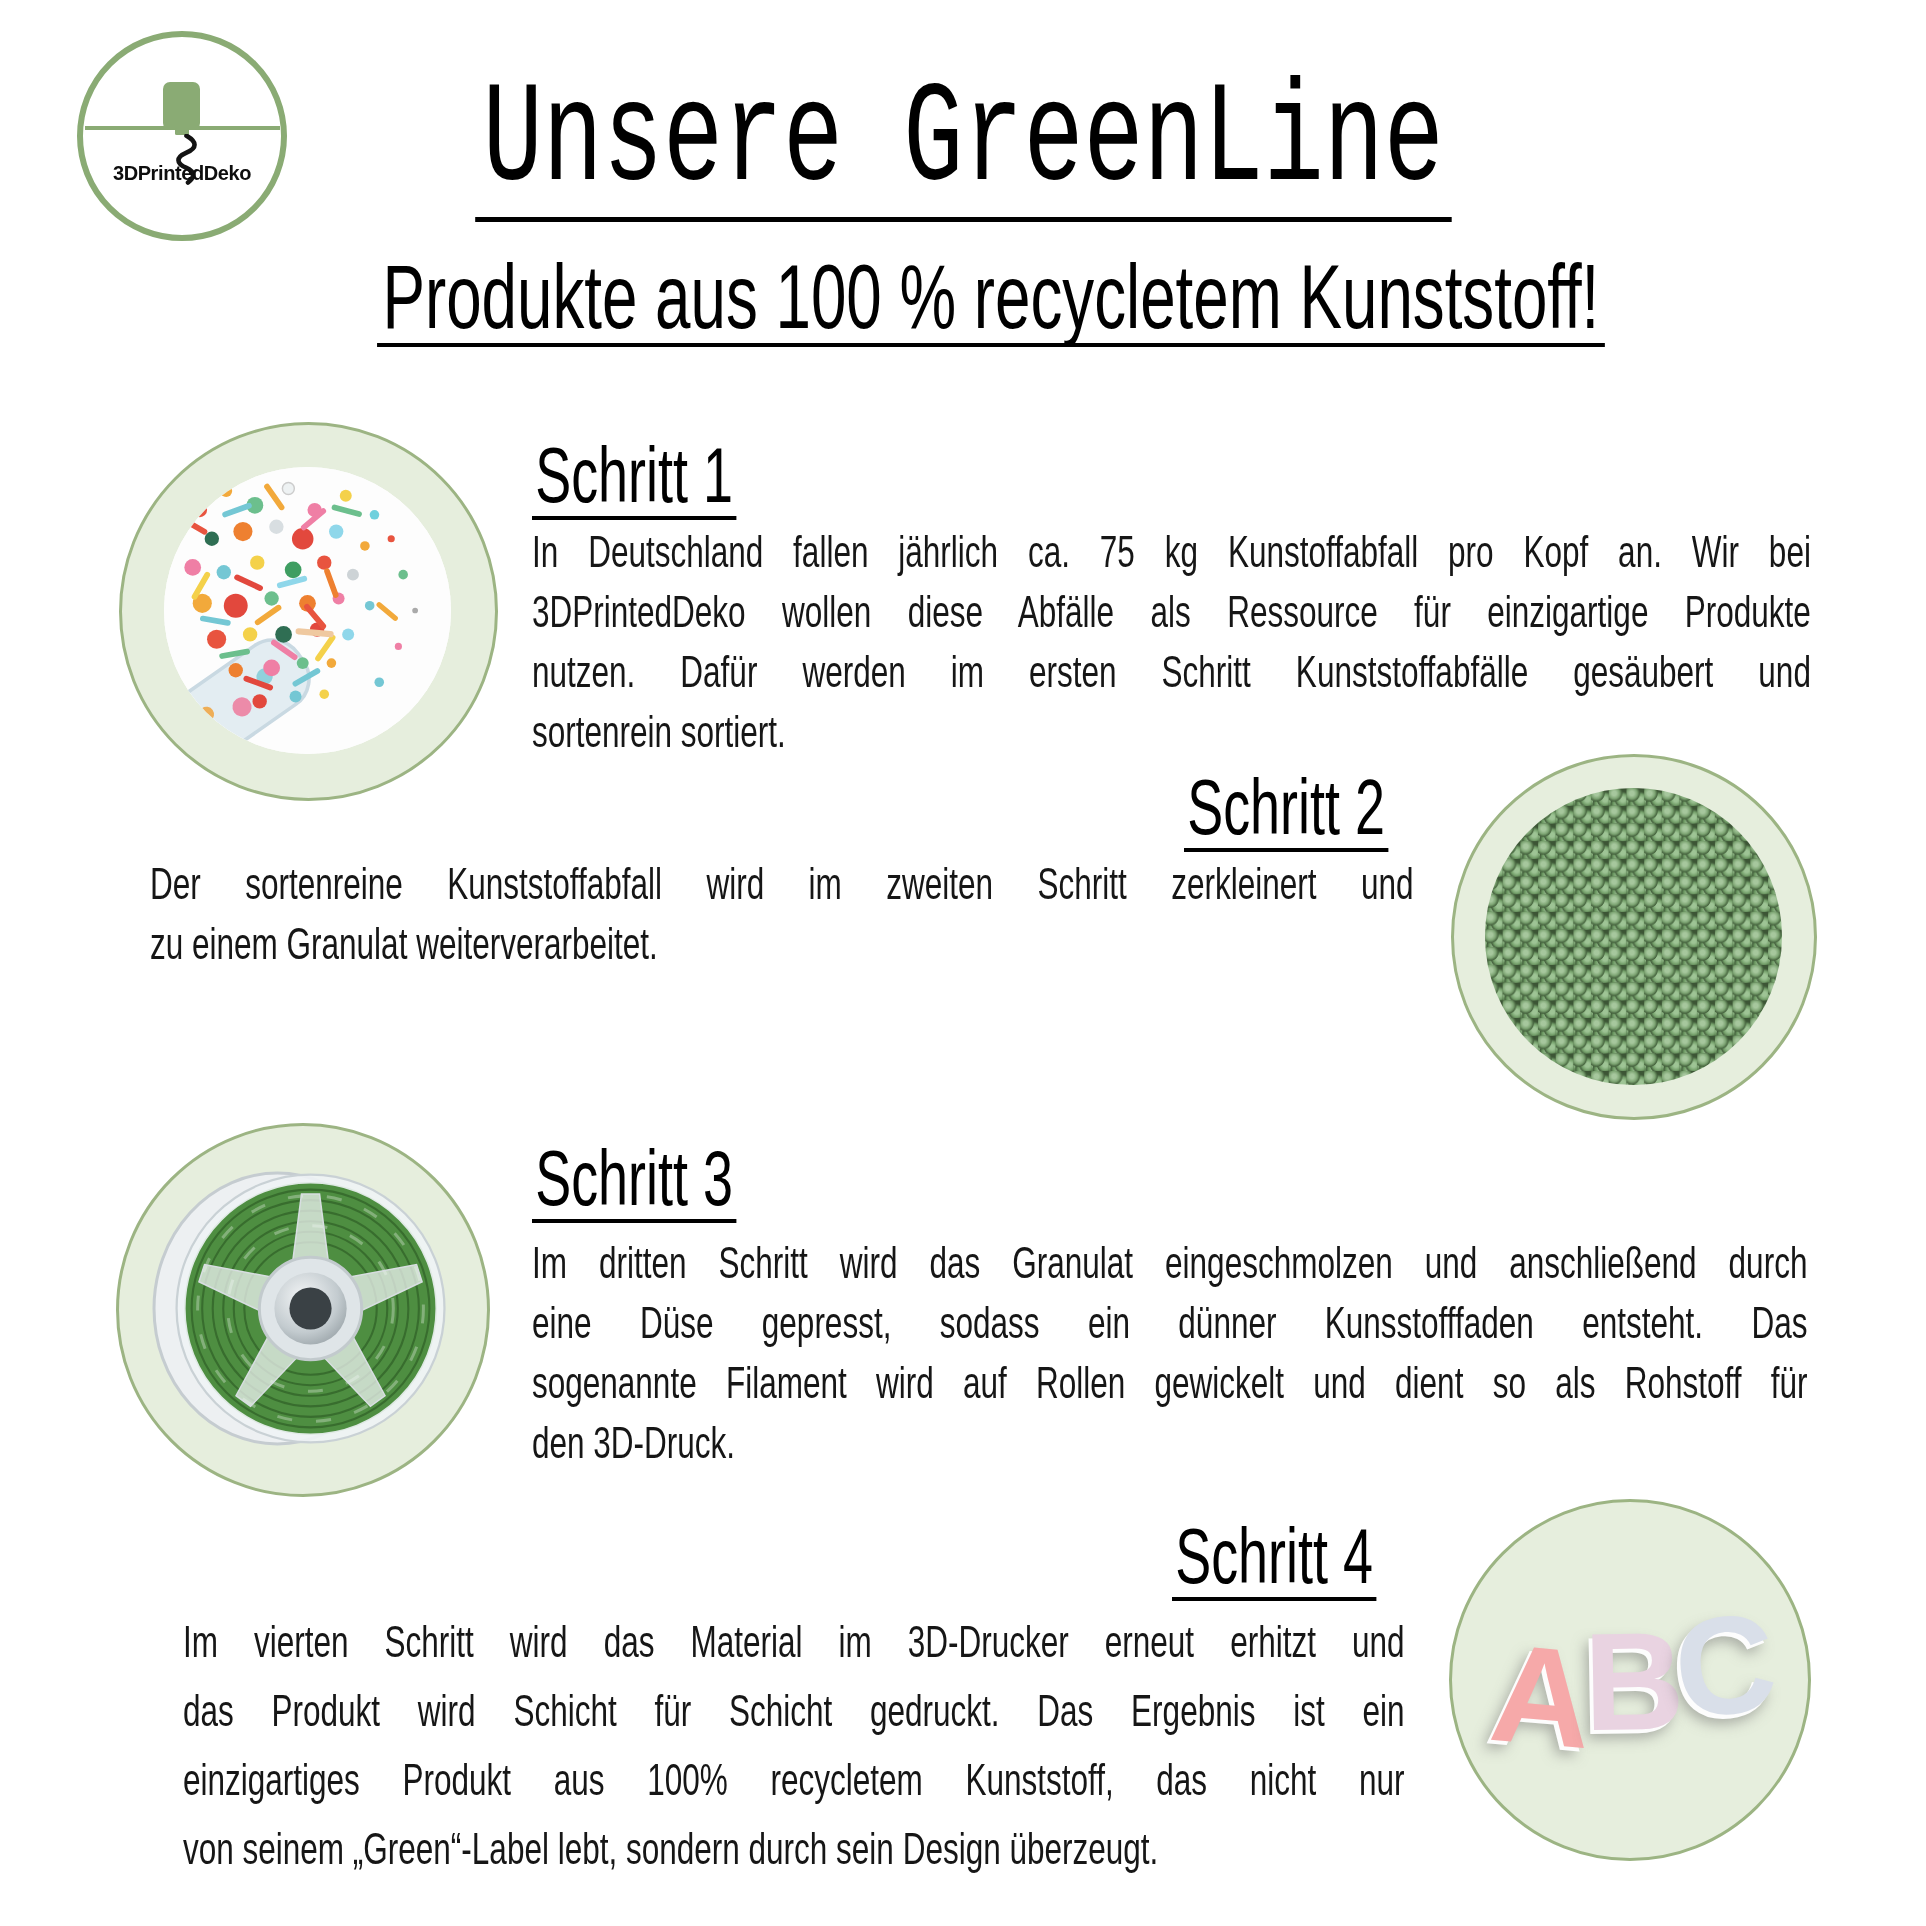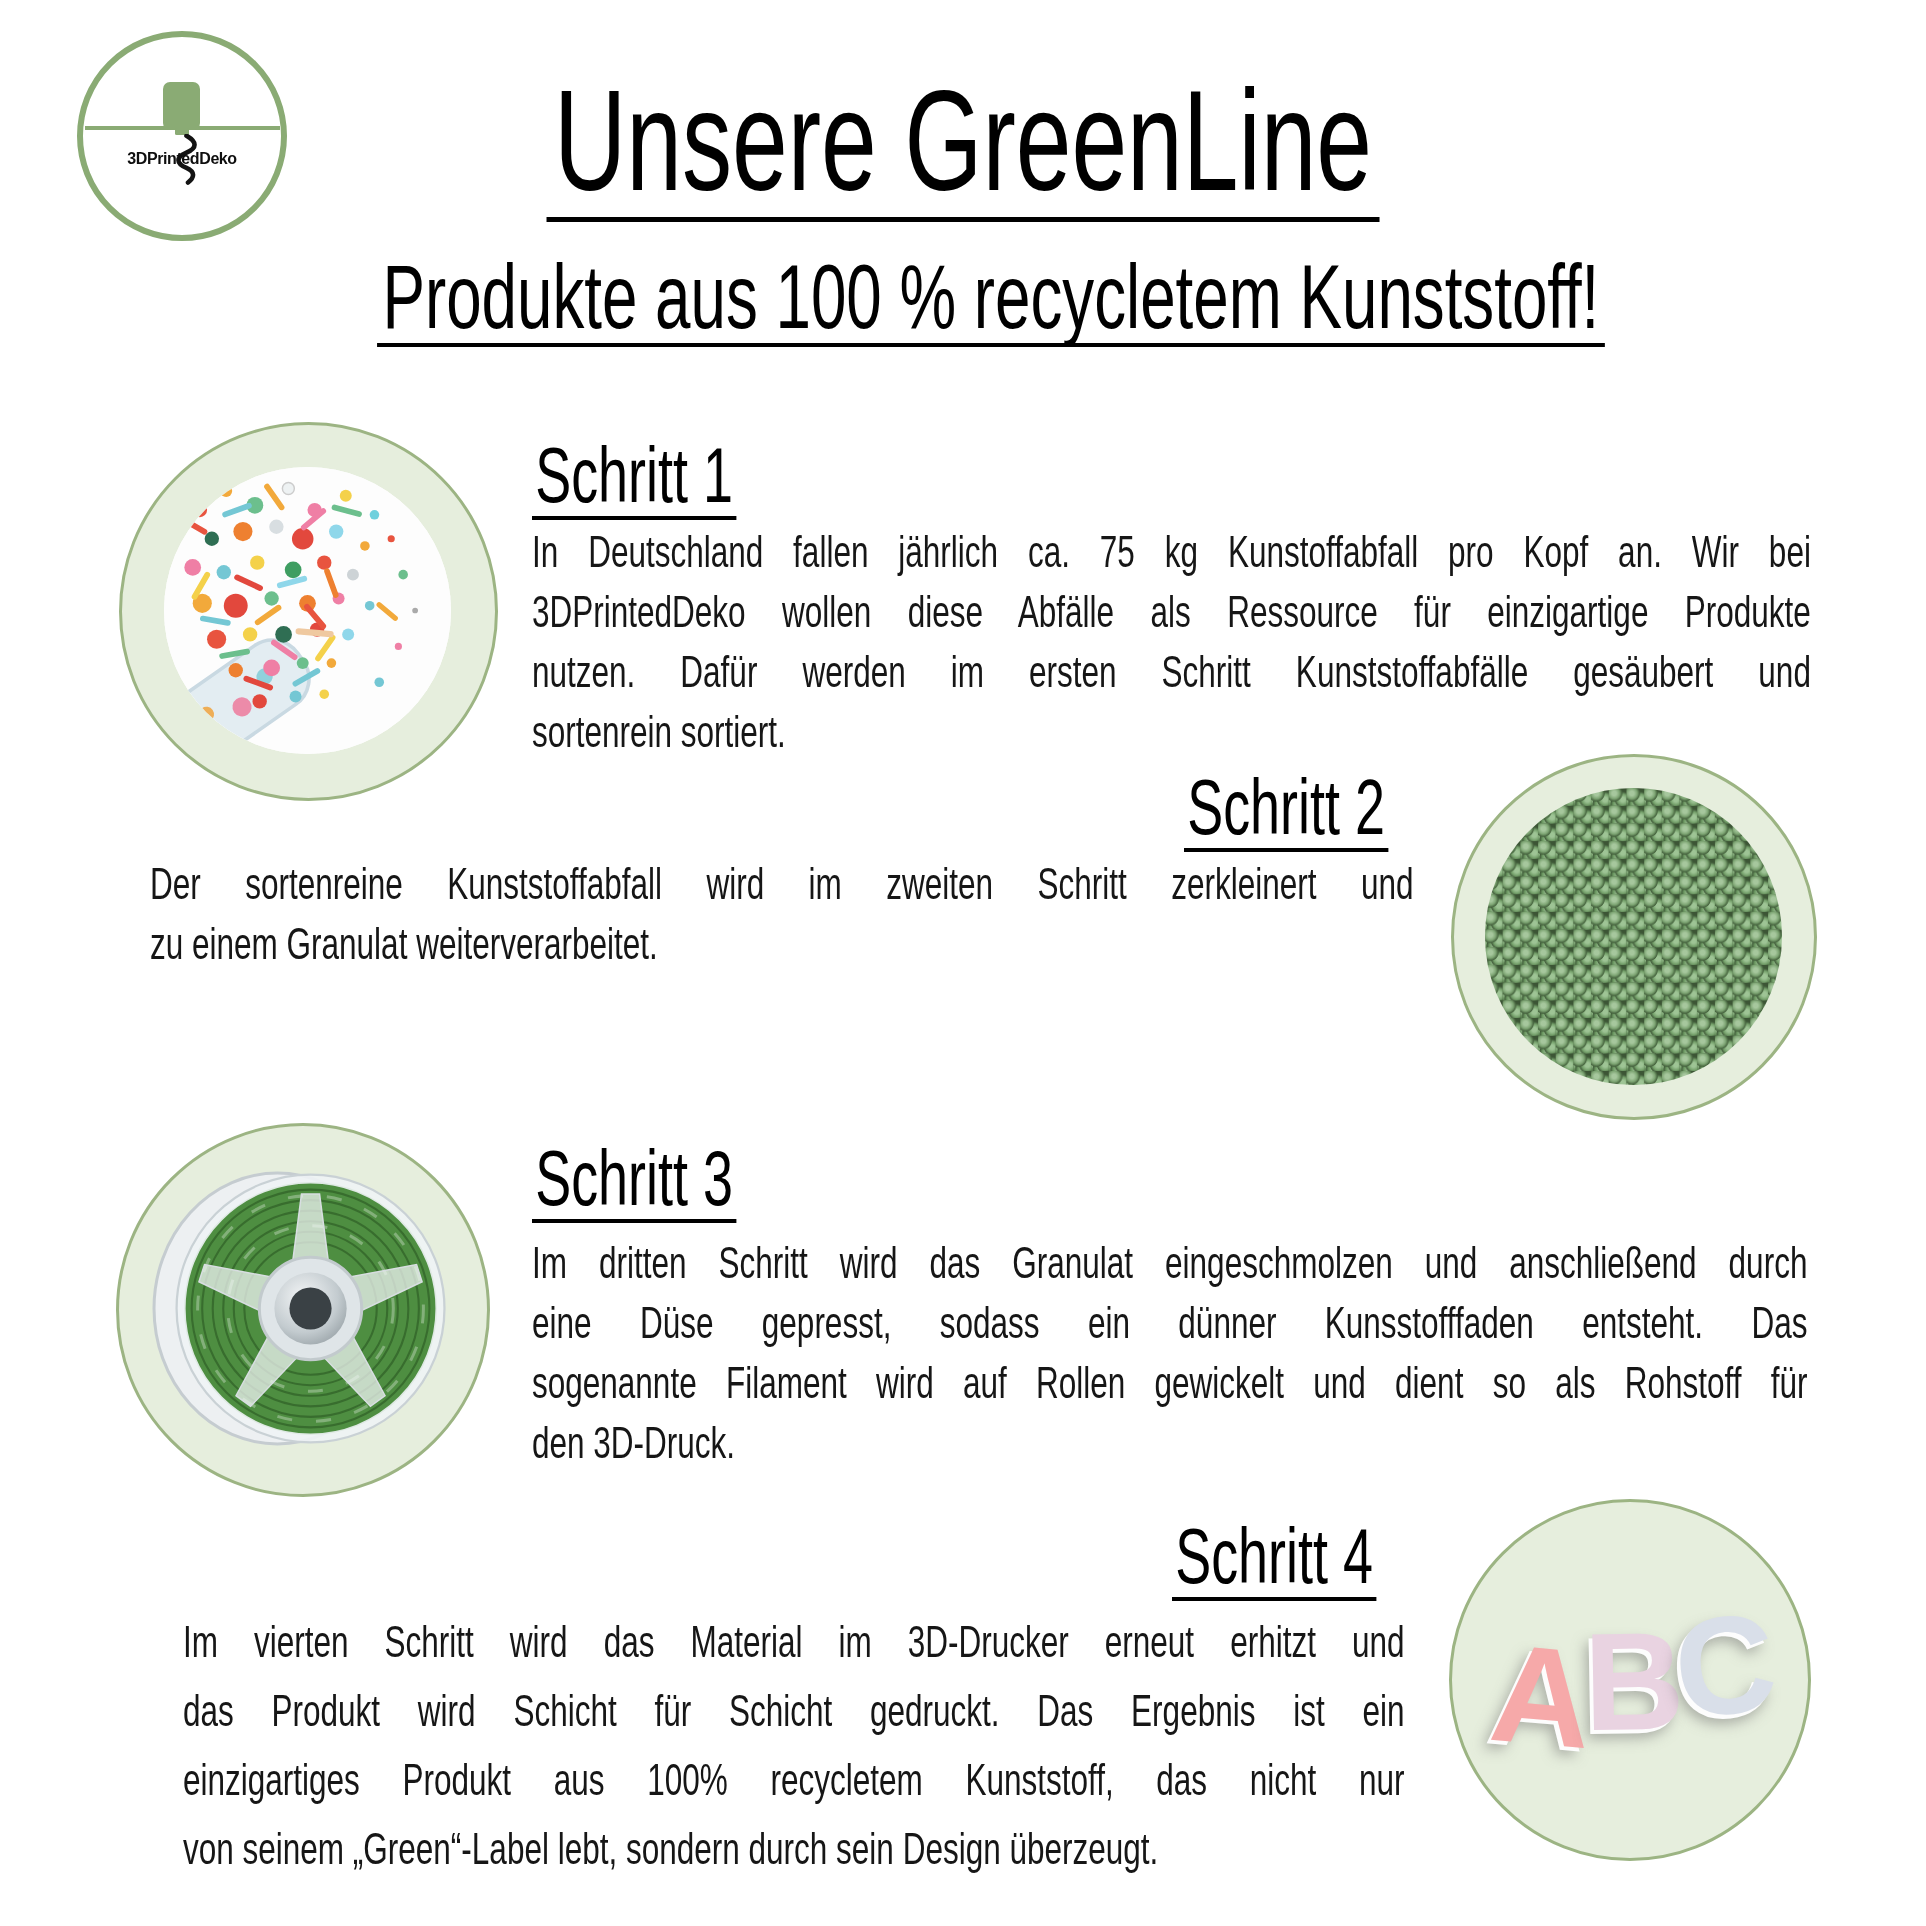--- a/index.html
+++ b/index.html
@@ -5,25 +5,25 @@
   html,body{margin:0;padding:0;overflow:hidden;background:#ffffff;}
   body{width:1926px;height:1926px;position:relative;font-family:"Liberation Sans",sans-serif;color:#141414;}
   *{box-sizing:border-box;}
 
   
   .logo{position:absolute;left:77px;top:31px;width:210px;height:210px;border:6.2px solid #8aab74;border-radius:50%;}
   .logo .crossbar{position:absolute;left:1.5px;right:1.5px;top:89px;height:3.9px;background:#8aab74;}
   .logo .extruder{position:absolute;left:80px;top:45px;width:37px;height:48px;background:#8aab74;border-radius:7px;}
   .logo .nozzle{position:absolute;left:92px;top:91px;width:14px;height:7px;background:#8aab74;border-radius:1.5px;}
   .logo .squiggle{position:absolute;left:82px;top:97px;}
-  .logo .brand{position:absolute;left:0;right:0;top:113px;text-align:center;font-size:16px;font-weight:700;letter-spacing:-0.4px;color:#0e0e0e;}
+  .logo .brand{position:absolute;left:0;right:0;top:125px;text-align:center;font-size:20px;font-weight:700;letter-spacing:-0.4px;color:#0e0e0e;}
 
   
   .center-wrap{position:absolute;left:0;width:1926px;text-align:center;}
-  .title-wrap{top:73px;}
+  .title-wrap{top:73px;font-family:Liberation Mono, monospace;}
   .subtitle-wrap{top:254px;margin-left:28px;}
   .big-title{display:inline-block;font-size:143px;line-height:136px;font-weight:400;color:#000;
              border-bottom:5.4px solid #000;padding:0 10.8px 7.7px;transform:scaleX(.7);transform-origin:center top;white-space:nowrap;}
   .sub-title{display:inline-block;font-size:91px;line-height:86px;font-weight:400;color:#000;
              border-bottom:4.6px solid #000;padding:0 7.7px 3.1px;transform:scaleX(.7);transform-origin:center top;white-space:nowrap;}
 
   
   .step-heading{position:absolute;display:inline-block;font-size:77px;line-height:73px;color:#000;
                 border-bottom:4.6px solid #000;padding:0 4.6px 3.9px;transform:scaleX(.7);transform-origin:left top;white-space:nowrap;}
 

